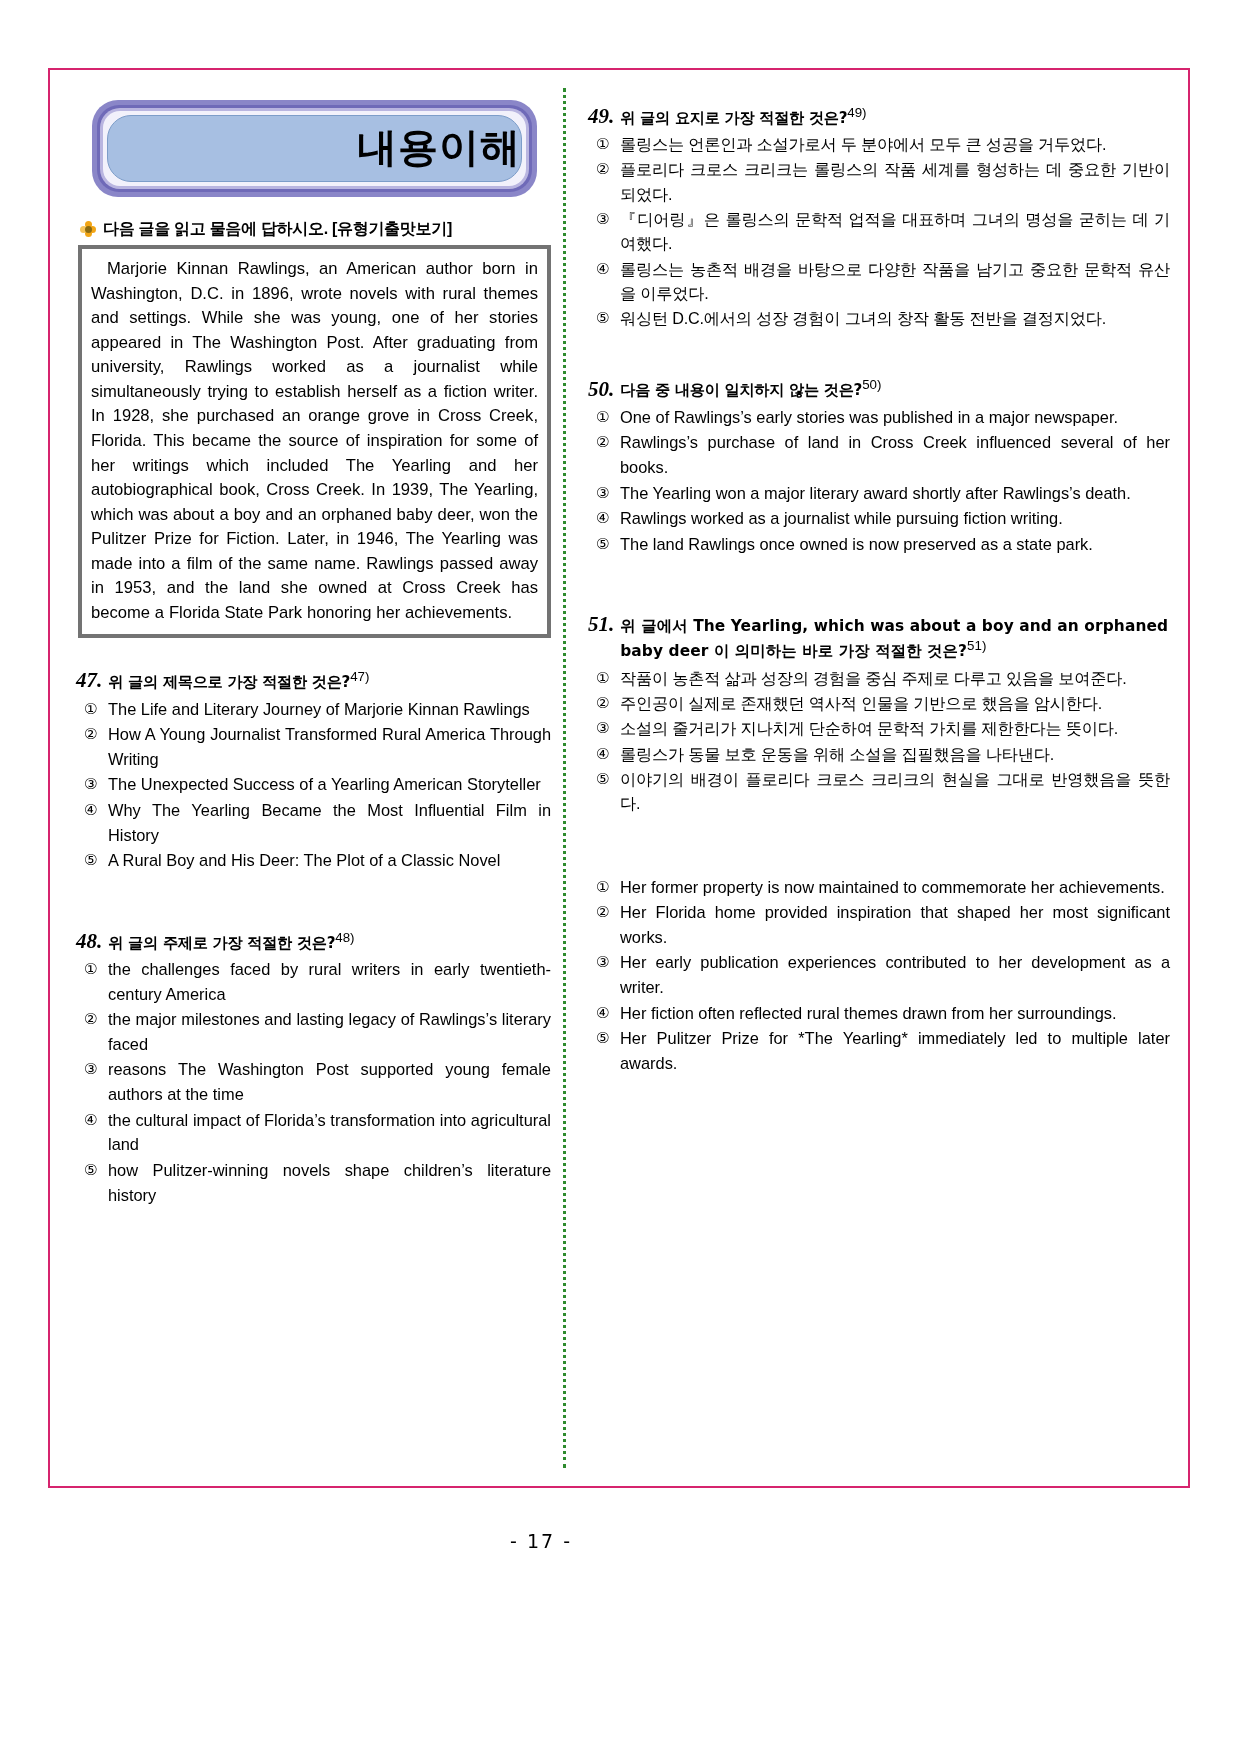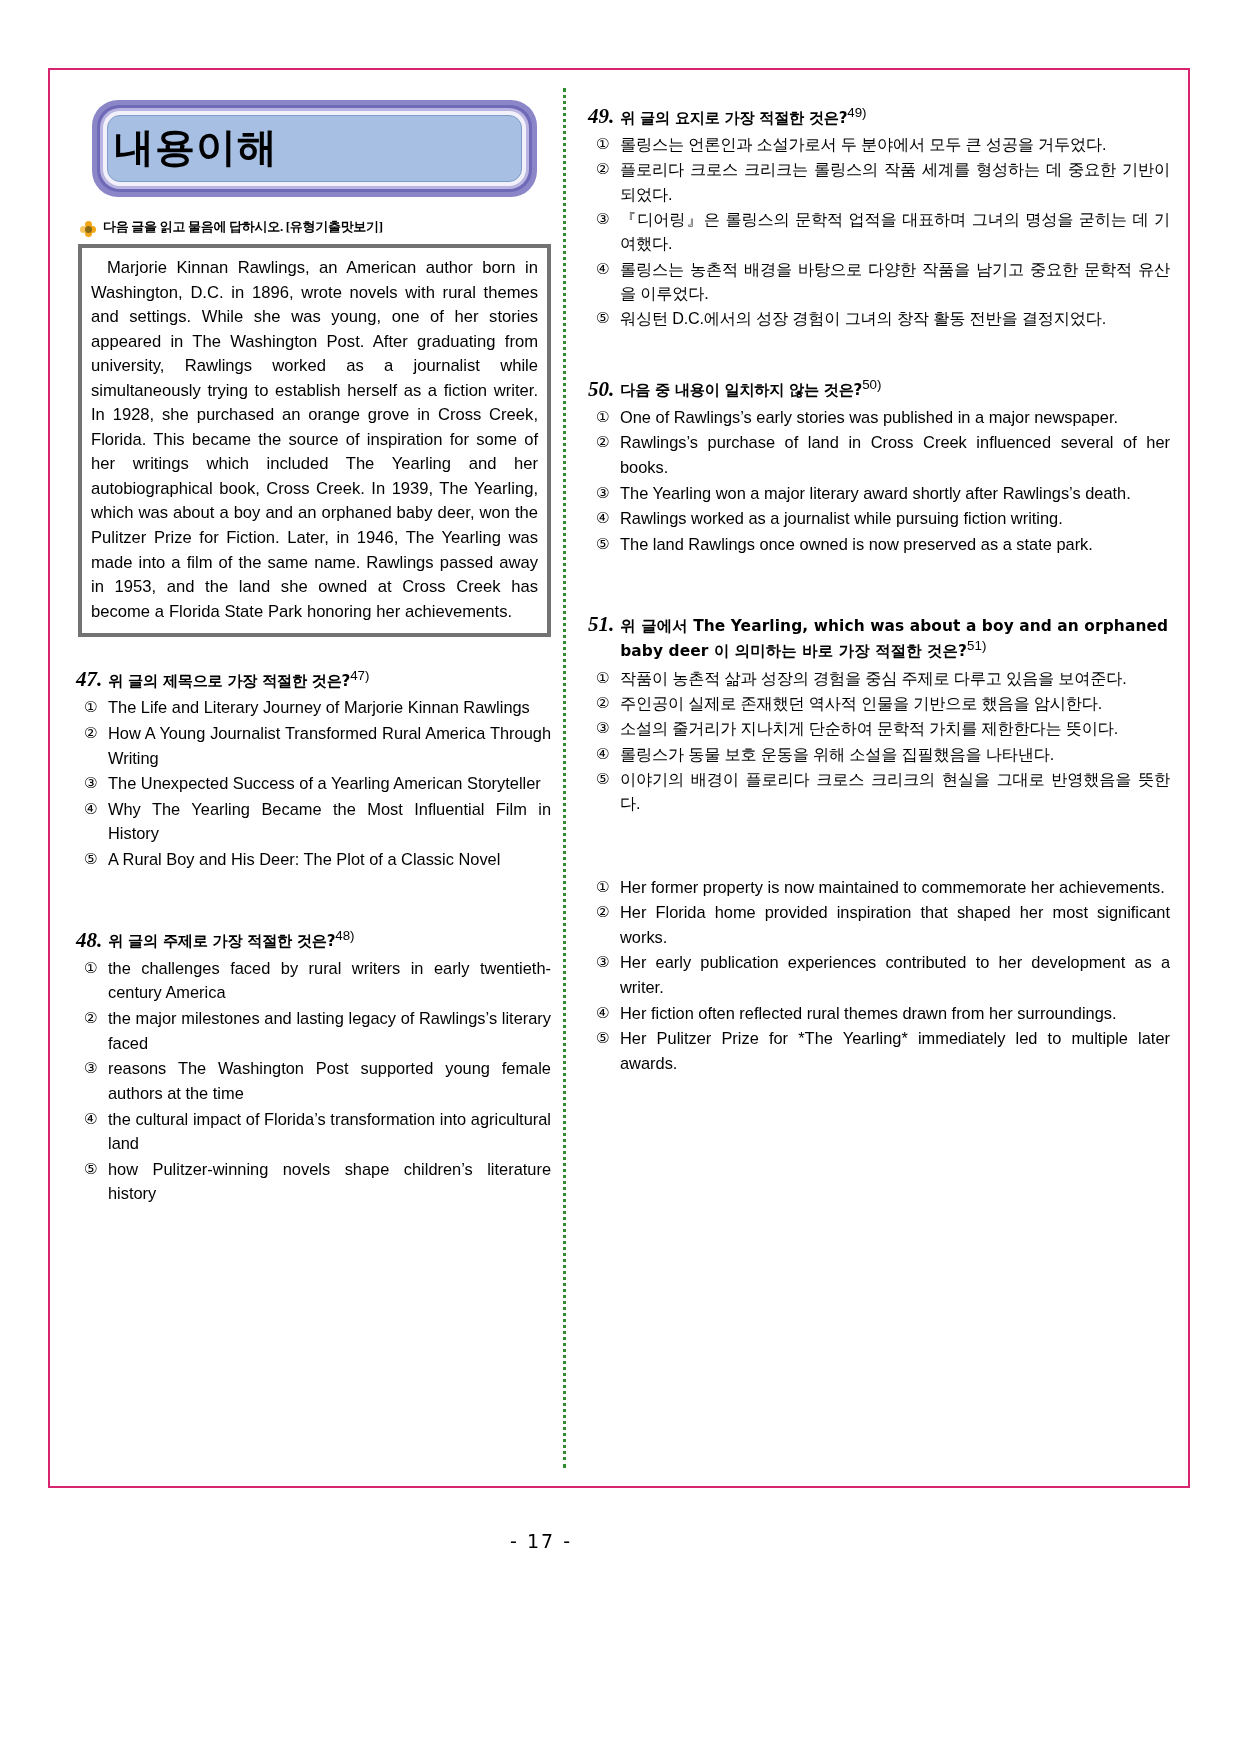--- a/index.html
+++ b/index.html
@@ -79,23 +79,23 @@
     padding: 3px;
   }
   .banner-l4 {
     background: #f2f1fb;
     border-radius: 17px;
     padding: 4px;
   }
   .banner-l5 {
     background: #a7bfe2;
     border: 1px solid #7d9dc9;
-    border-radius: 13px;
-    padding: 10px 0 13px 6px;
-    text-align: left;
+    border-radius: 24px;
+    padding: 10px 0 13px 0;
+    text-align: right;
   }
   .banner-title {
     font-family: "DejaVu Sans", "Liberation Sans", sans-serif;
     font-size: 40px;
     font-weight: bold;
     letter-spacing: 1px;
     color: #000000;
     line-height: 1.05;
   }
 
@@ -120,22 +120,22 @@
     border-radius: 50%;
     background: #f2a515;
   }
   .flower-icon .p1 { left: 4.5px; top: 0; }
   .flower-icon .p2 { left: 9px;   top: 4.5px; }
   .flower-icon .p3 { left: 4.5px; top: 9px; }
   .flower-icon .p4 { left: 0;     top: 4.5px; background:#f6c45a; }
   .flower-icon .c  { left: 4.5px; top: 4.5px; width:7px; height:7px; background:#8a6a12; }
 
   .instruction-text {
-    font-family: Liberation Serif, serif;
-    font-size: 13px;
+    font-family: Liberation Sans, sans-serif;
+    font-size: 16px;
     font-weight: bold;
     letter-spacing: -0.3px;
     line-height: 1.2;
   }
 
   
   .passage-box {
     border: 4px solid #737373;
     padding: 8px 9px 9px 9px;
     margin: 0 0 0 2px;

